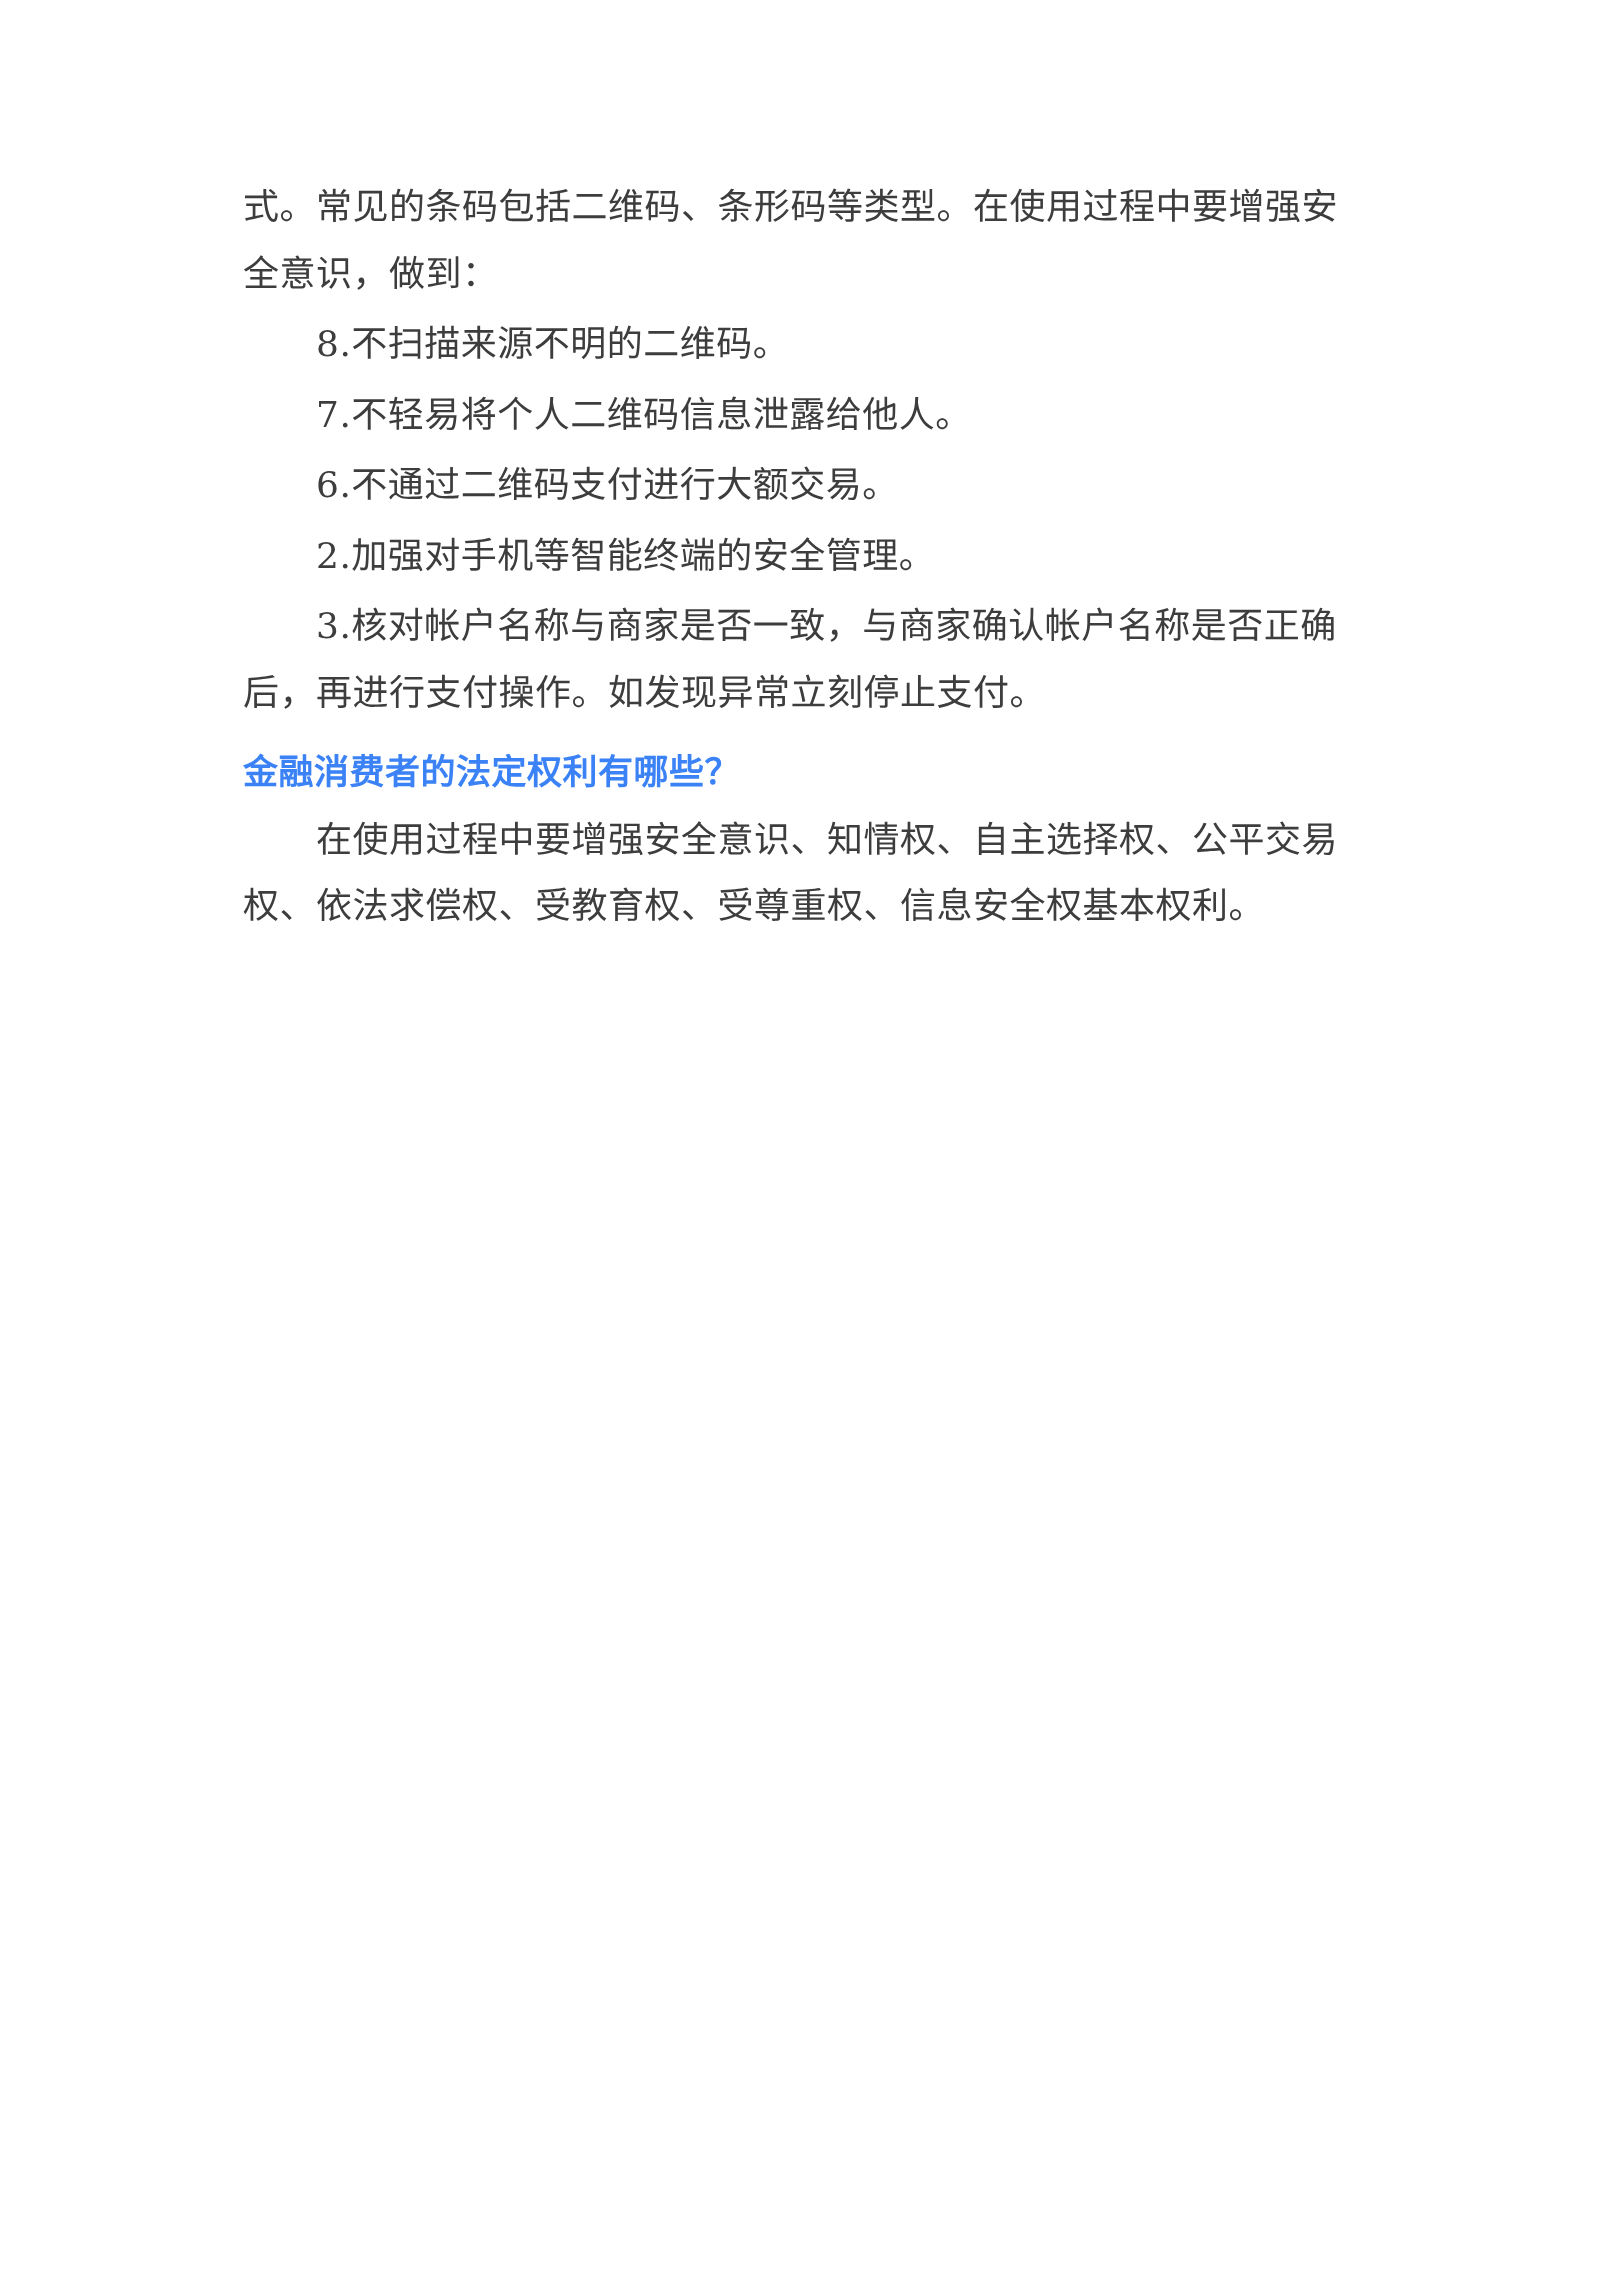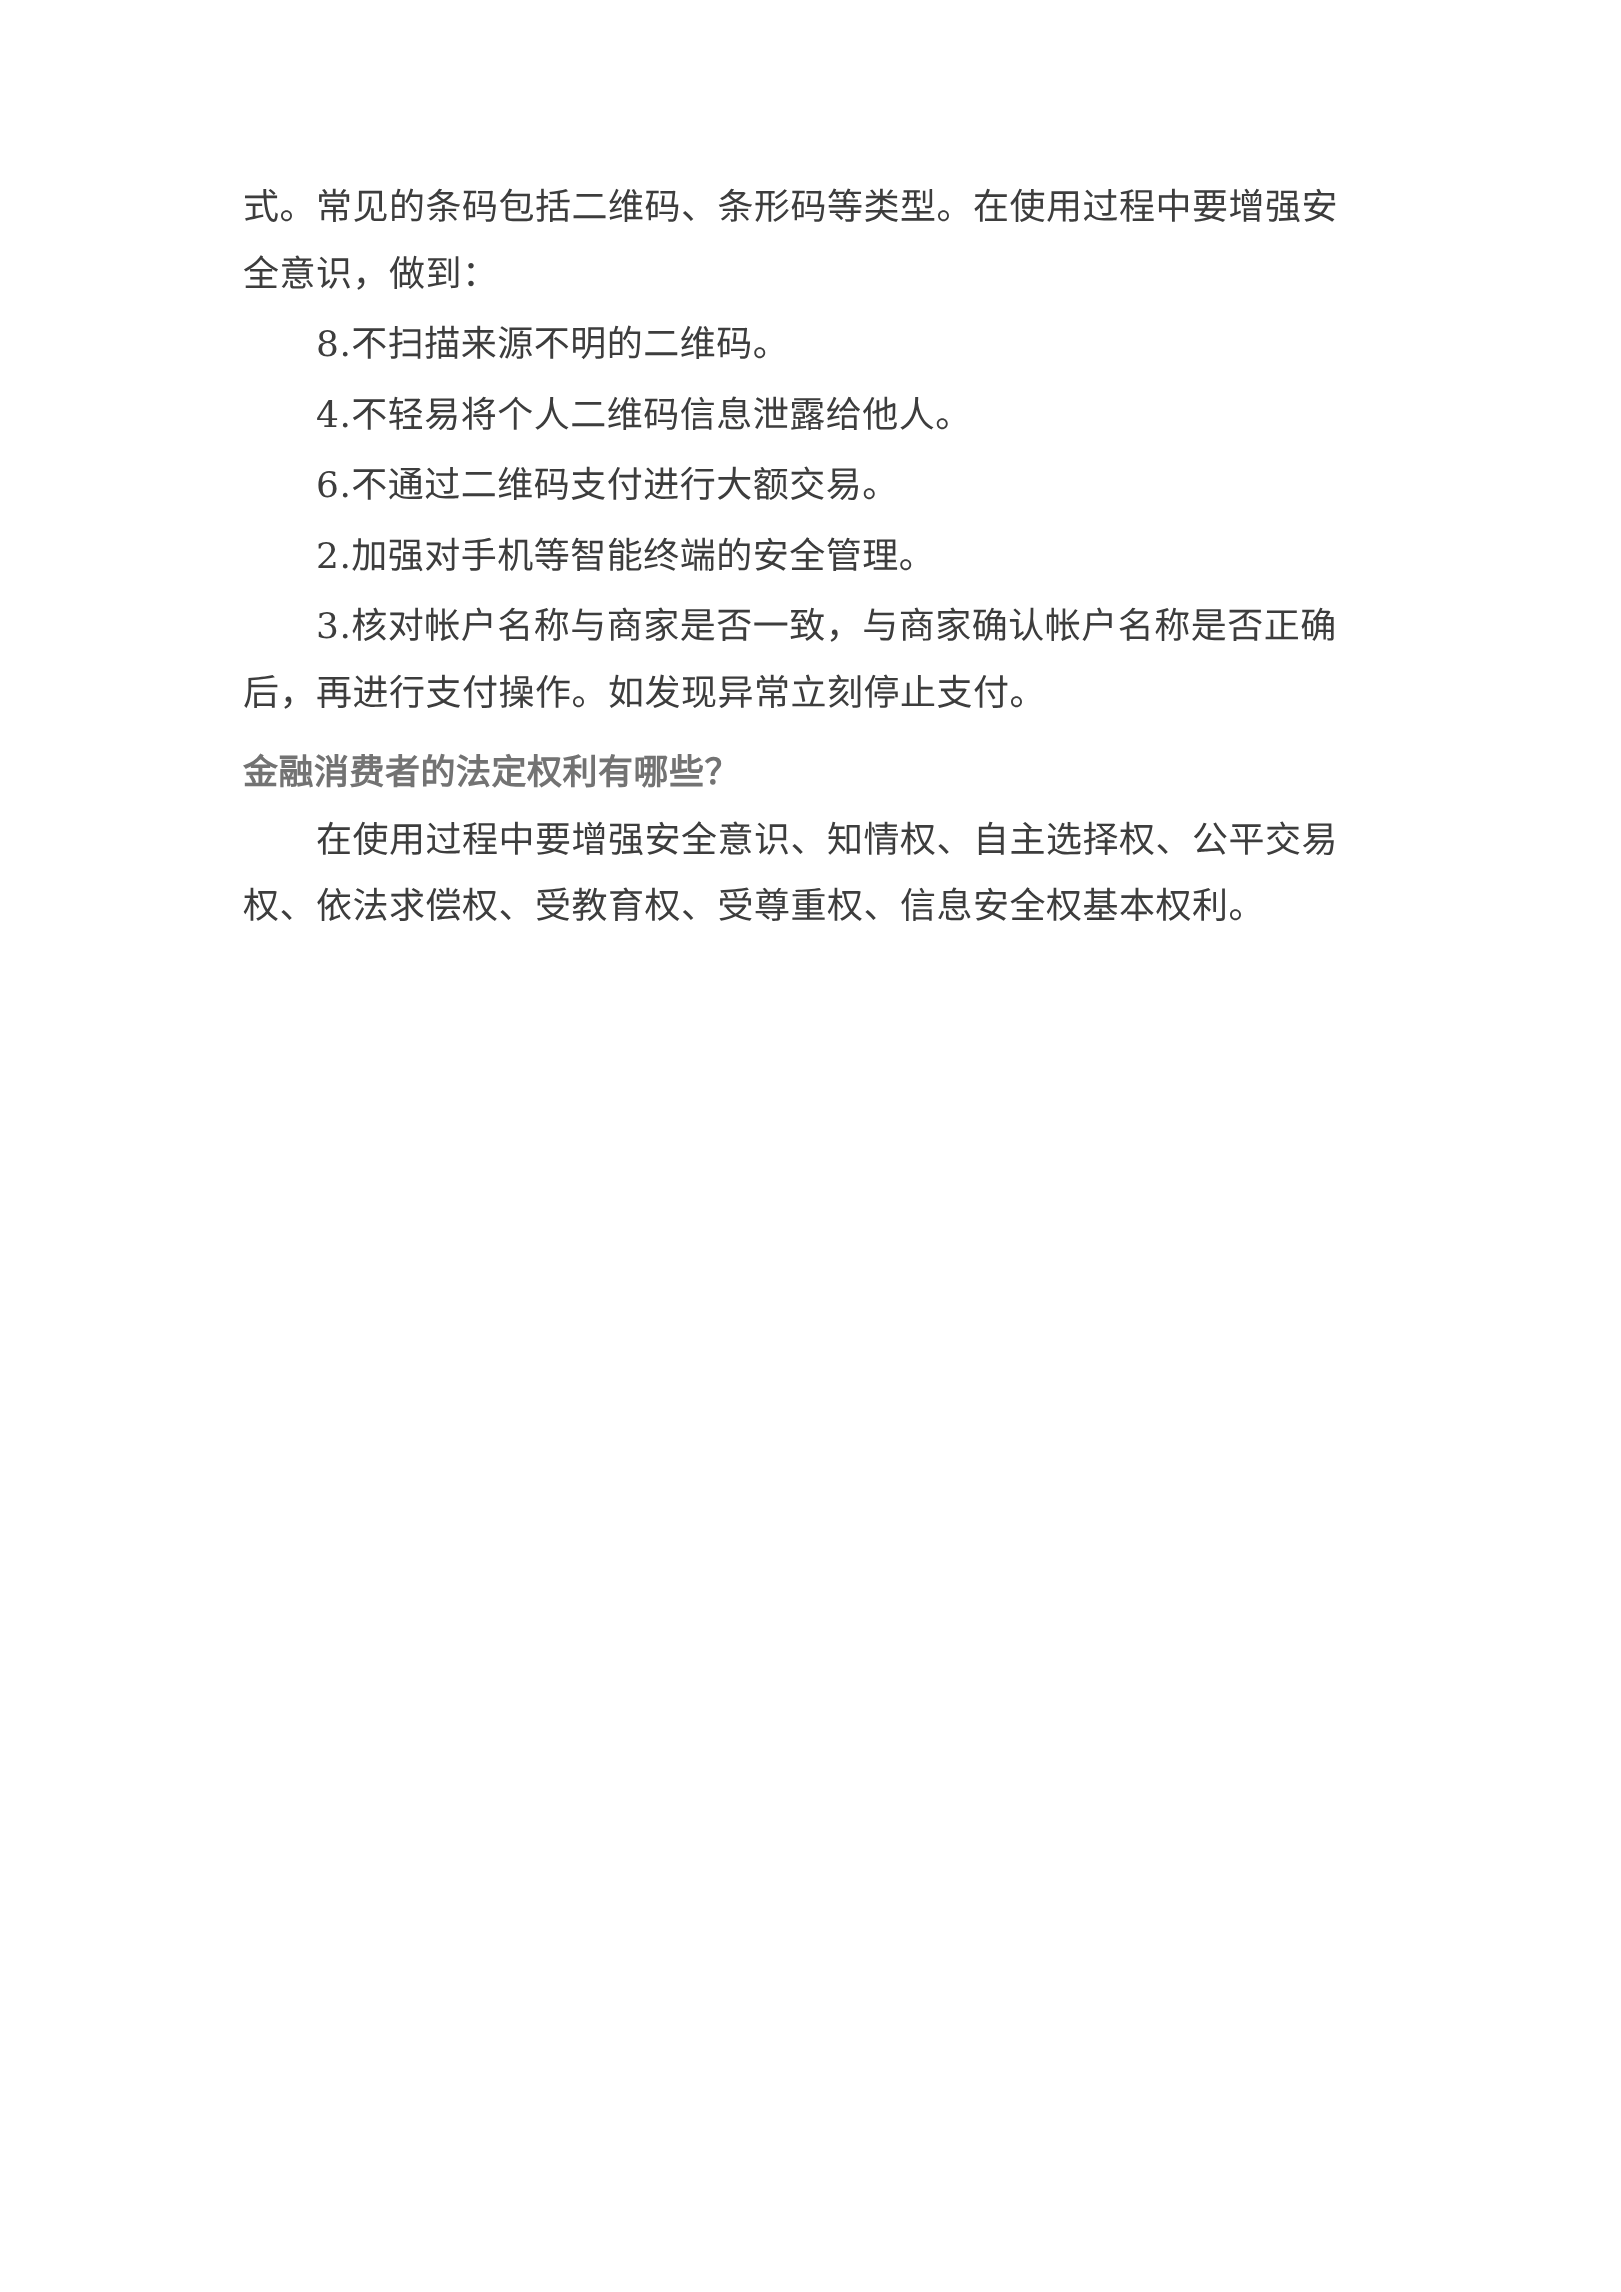--- a/index.html
+++ b/index.html
@@ -40,35 +40,35 @@
   }
   .para.indent {
     text-indent: 73px;
   }
   .heading {
     font-size: 35px;
     line-height: 1.85;
     margin: 13.7px 0 2px 0;
     font-weight: bold;
     font-family: "DejaVu Sans", "Liberation Sans", sans-serif;
-    color: #737373;
+    color: #3b82f6;
     letter-spacing: 0.5px;
   }
 </style>
 </head>
 <body>
 
 <div class="page">
   <div class="content">
 
     <p class="para">式。常见的条码包括二维码、条形码等类型。在使用过程中要增强安全意识，做到：</p>
 
     <p class="para indent">8.不扫描来源不明的二维码。</p>
 
-    <p class="para indent">4.不轻易将个人二维码信息泄露给他人。</p>
+    <p class="para indent">7.不轻易将个人二维码信息泄露给他人。</p>
 
     <p class="para indent">6.不通过二维码支付进行大额交易。</p>
 
     <p class="para indent">2.加强对手机等智能终端的安全管理。</p>
 
     <p class="para indent">3.核对帐户名称与商家是否一致，与商家确认帐户名称是否正确后，再进行支付操作。如发现异常立刻停止支付。</p>
 
     <h2 class="heading">金融消费者的法定权利有哪些？</h2>
 
     <p class="para indent">在使用过程中要增强安全意识、知情权、自主选择权、公平交易权、依法求偿权、受教育权、受尊重权、信息安全权基本权利。</p>

